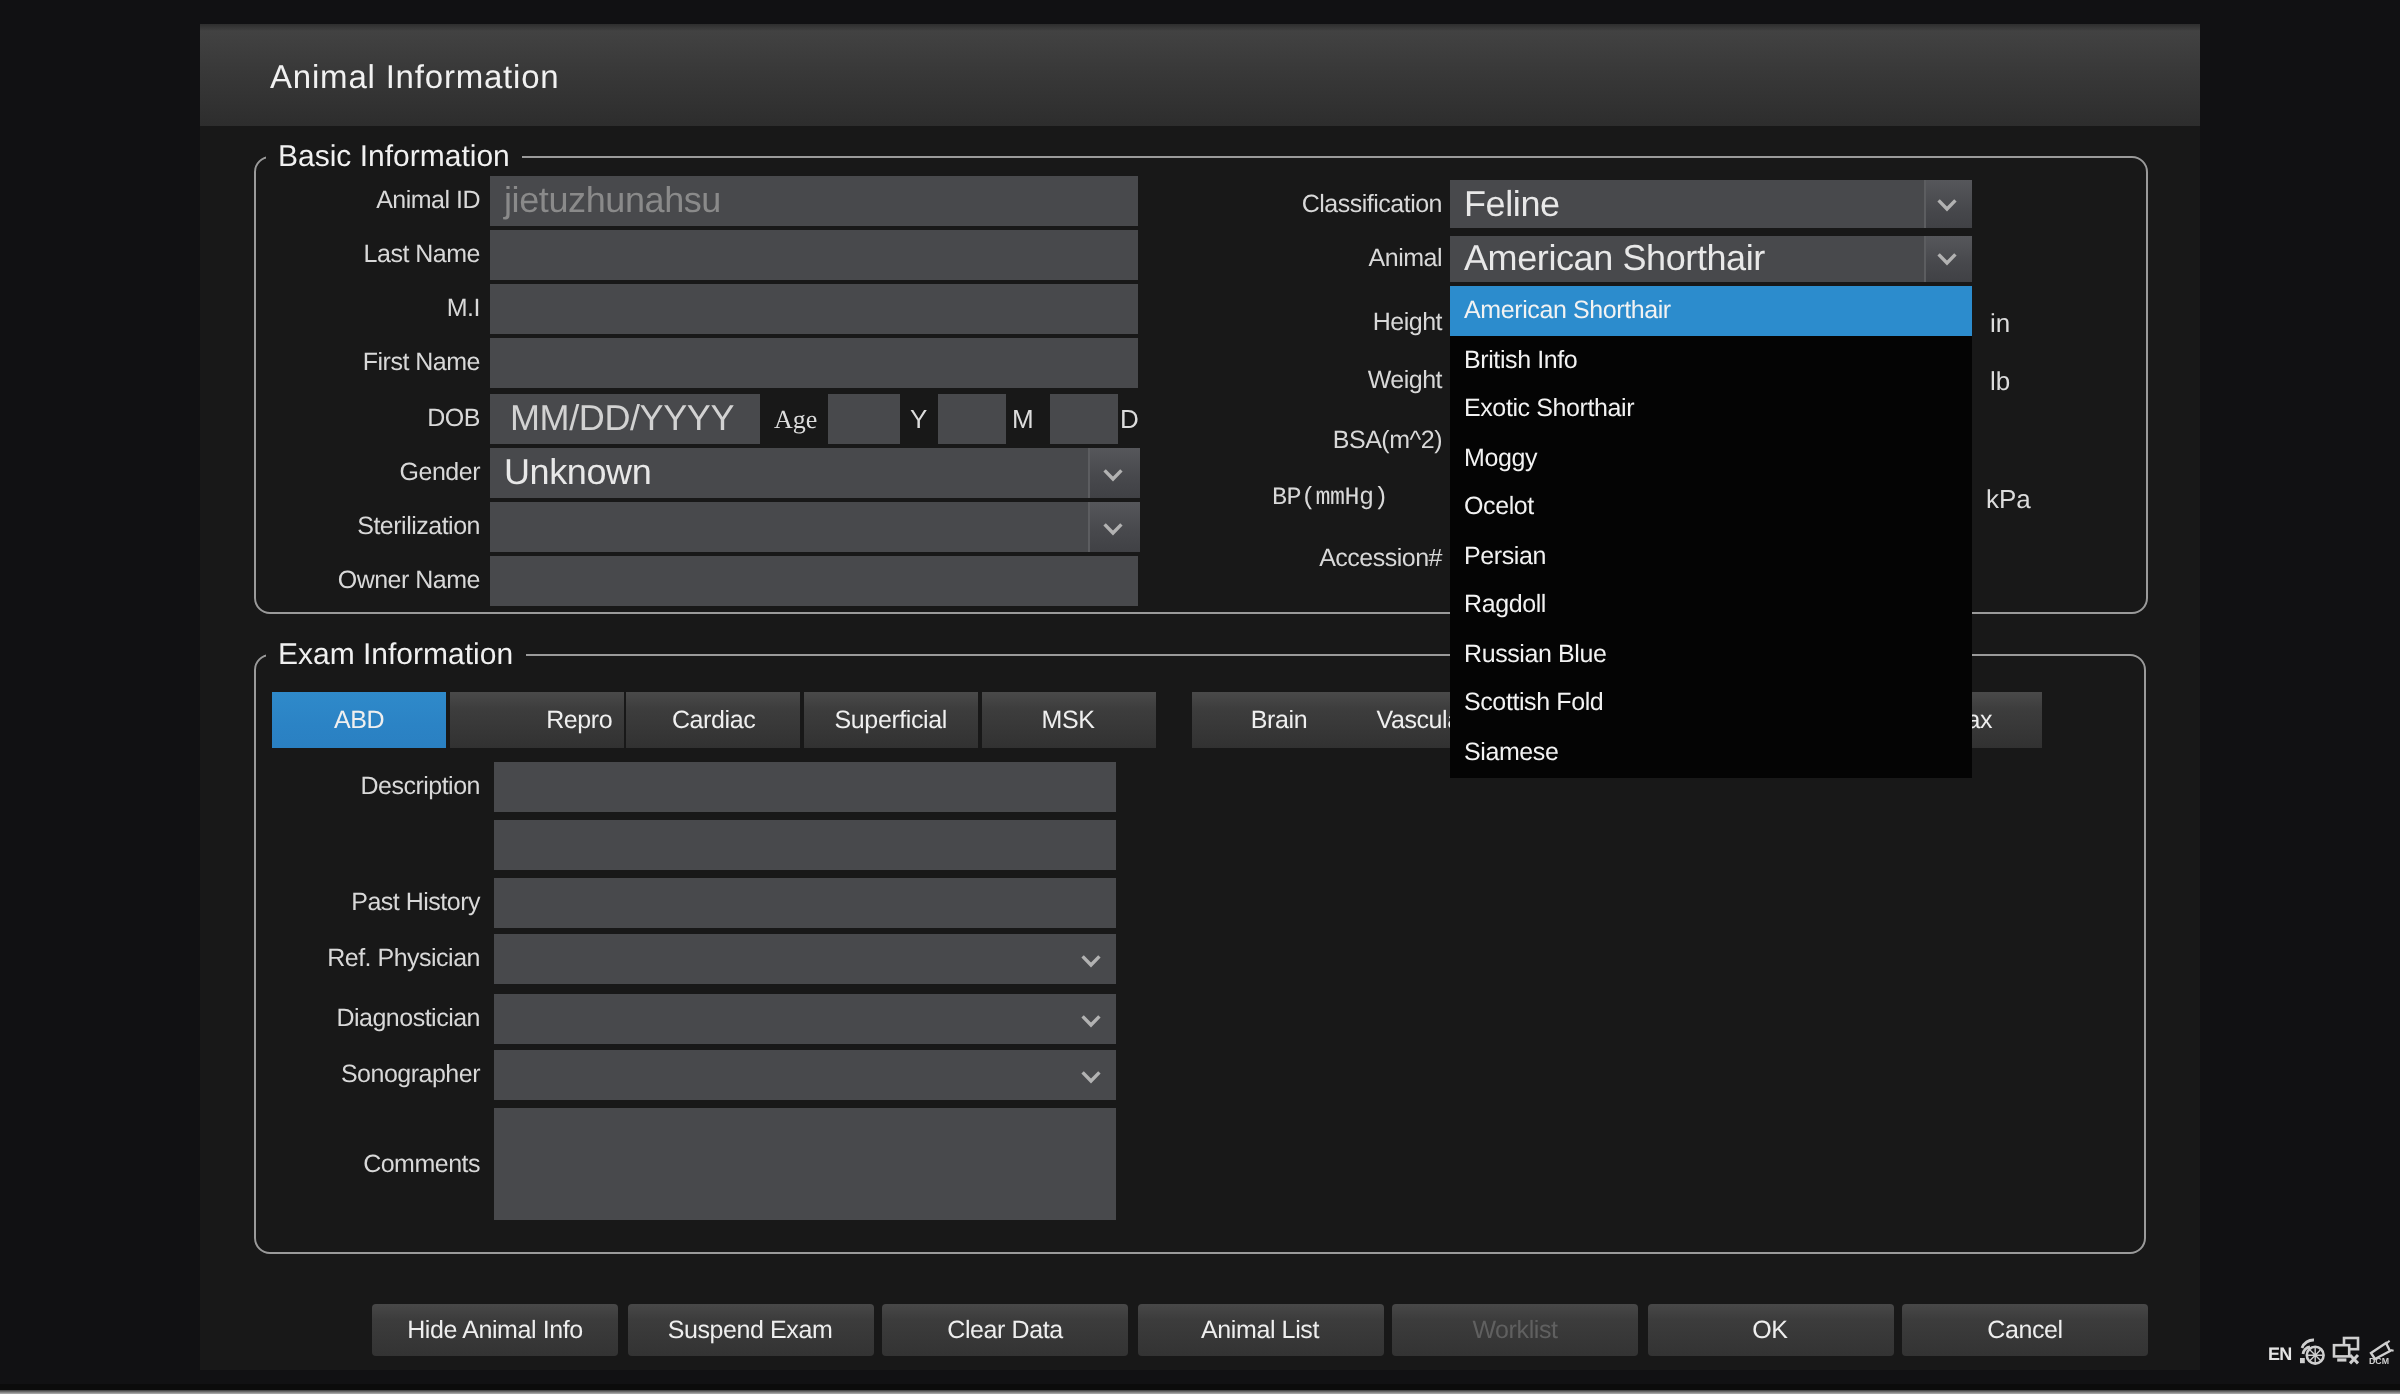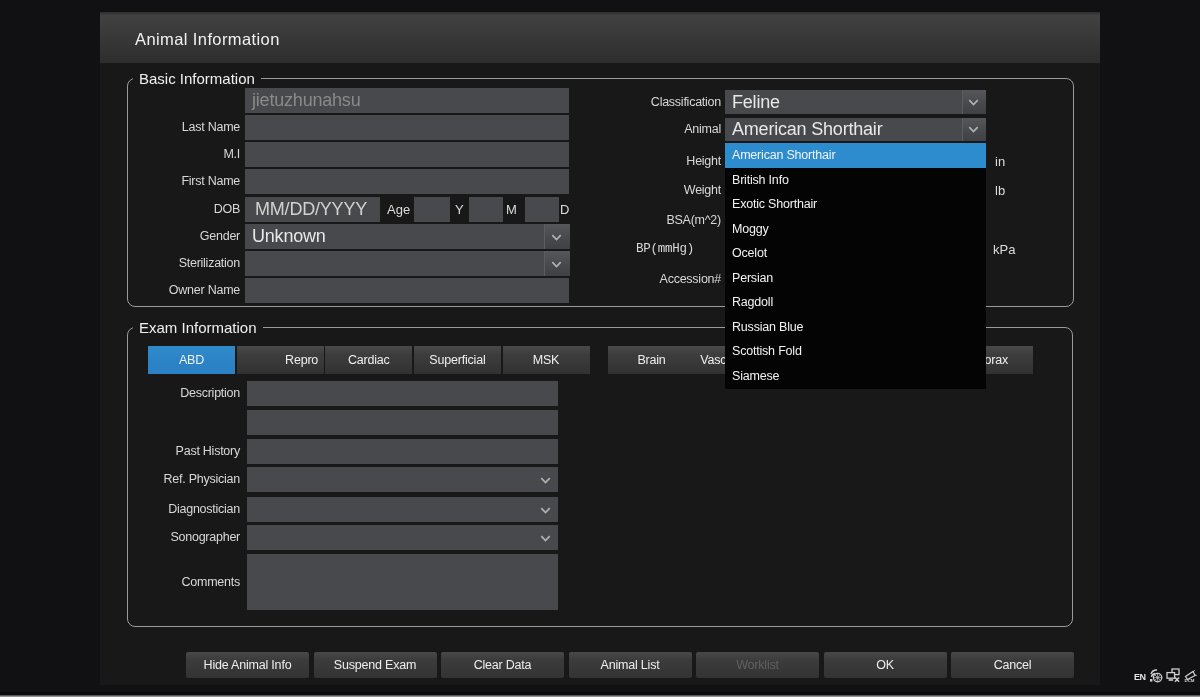--- a/index.html
+++ b/index.html
@@ -17,57 +17,58 @@
   .inp { position:absolute; background:#48494c; height:25px; }
   .inp .txt { display:block; padding-left:7px; line-height:25px; font-size:18px; letter-spacing:-0.2px; color:#e8e8e8; }
   .ph { color:#8a8a8a !important; }
   .chev { position:absolute; width:11px; height:7px; }
   .divline { position:absolute; width:1px; background:#5c5d60; }
   .abtn { position:absolute; background:linear-gradient(180deg,#56575b 0%,#47484c 60%,#404145 100%); }
   .abtn ~ .chev, .chev { z-index:2; }
   .unit { position:absolute; color:#dcdcdc; font-size:13px; line-height:25px; }
   .tab { position:absolute; top:346px; width:87px; height:28px; text-align:center;
     line-height:28px; color:#efefef; font-size:12.5px; letter-spacing:-0.2px;
-    background:linear-gradient(180deg,#4a4a4a 0%,#3d3d3d 30%,#343434 85%,#313131 100%);margin-left:12px; }
+    background:linear-gradient(180deg,#4a4a4a 0%,#3d3d3d 30%,#343434 85%,#313131 100%); }
   .tab.sel { background:linear-gradient(180deg,#2f8aca 0%,#2b83c5 60%,#2a80c2 100%); }
   .btn { position:absolute; top:652px; width:123px; height:26px; text-align:center; line-height:26px;
     color:#eeeeee; font-size:12.5px; letter-spacing:-0.2px; border-radius:2px;
     background:linear-gradient(180deg,#484848 0%,#3c3c3c 30%,#333333 100%); }
   .dd { position:absolute; left:725px; top:143px; width:261px; height:246px; background:#040404; z-index:40; }
   .dd .it { height:24.55px; line-height:24.55px; padding-left:7px; color:#f2f2f2; font-size:12.5px; letter-spacing:-0.2px; }
   .dd .it.sel { background:#2c8ccd; }
 </style>
 </head>
 <body>
 <div class="stage">
   <div class="dialog"></div>
   <div class="titlebar">Animal Information</div>
 
   <div class="fieldset" style="left:127px; top:78px; width:947px; height:229px;"></div>
   <div class="legend" style="left:133px; top:70px;">Basic Information</div>
 
+  <div class="lbl" style="left:60px; top:88px;">Animal ID</div>
   <div class="lbl" style="left:60px; top:115px;">Last Name</div>
   <div class="lbl" style="left:60px; top:142px;">M.I</div>
   <div class="lbl" style="left:60px; top:169px;">First Name</div>
   <div class="lbl" style="left:60px; top:197px;">DOB</div>
   <div class="lbl" style="left:60px; top:224px;">Gender</div>
   <div class="lbl" style="left:60px; top:251px;">Sterilization</div>
   <div class="lbl" style="left:60px; top:278px;">Owner Name</div>
 
   <div class="inp" style="left:245px; top:88px; width:324px;">
       <span class="txt ph">jietuzhunahsu</span>
     </div>
   <div class="inp" style="left:245px; top:115px; width:324px;"></div>
   <div class="inp" style="left:245px; top:142px; width:324px;"></div>
   <div class="inp" style="left:245px; top:169px; width:324px;"></div>
 
   <div class="inp" style="left:245px; top:197px; width:135px;">
       <span class="txt" style="color:#d2d2d2; padding-left:10px;">MM/DD/YYYY</span>
     </div>
-  <div class="unit" style="left:387px; top:197px;">Age</div>
+  <div class="unit" style="left:387px; top:197px;font-family:Liberation Serif, serif;">Age</div>
   <div class="inp" style="left:414px; top:197px; width:36px;"></div>
   <div class="unit" style="left:455px; top:197px;">Y</div>
   <div class="inp" style="left:469px; top:197px; width:34px;"></div>
   <div class="unit" style="left:506px; top:197px;">M</div>
   <div class="inp" style="left:525px; top:197px; width:34px;"></div>
   <div class="unit" style="left:560px; top:197px;">D</div>
 
   <div class="inp" style="left:245px; top:224px; width:325px;">
       <span class="txt">Unknown</span>
     <div class="divline" style="left:299px; top:0; height:25px;"></div>

